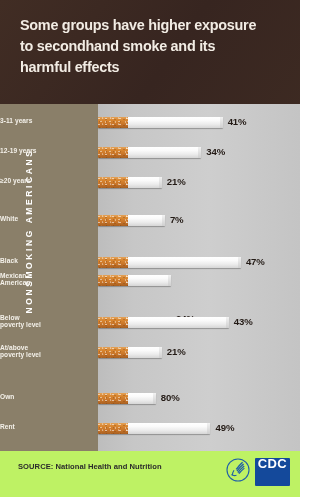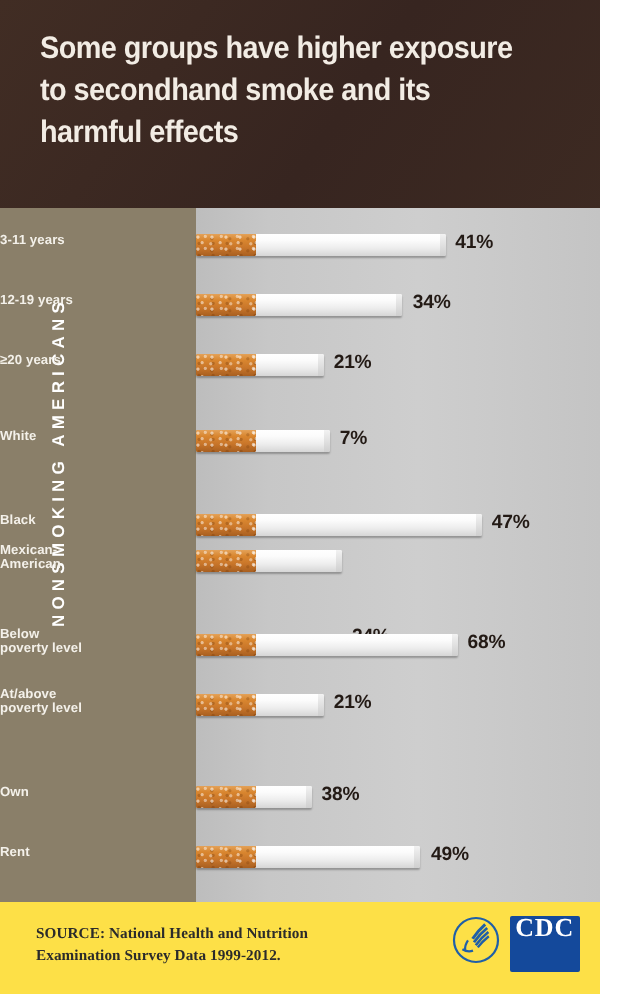--- a/index.html
+++ b/index.html
@@ -100,22 +100,21 @@
     position:absolute;top:-1px;
     color:#231a15;
     font-size:9.6px;font-weight:700;
     letter-spacing:-0.1px;
     white-space:nowrap;
   }
 
   
   .footer{
     position:absolute;left:0;top:451px;width:300px;height:46px;
-    background:#fde047;
-    font-family:Liberation Serif, serif;
+    background:#bef264;
   }
   .source-text{
     position:absolute;left:18px;top:11px;width:200px;
     color:#2b2b2b;
     font-size:7.6px;line-height:10.5px;font-weight:700;
     letter-spacing:0.05px;
   }
   .logos{position:absolute;right:10px;top:9px;height:24px;display:flex;align-items:center;gap:5px;}
   .cdc-box{
     background:#14499b;color:#ffffff;
@@ -207,21 +206,21 @@
         <div class="row" style="top: 213px;">
           <div class="row-label two-line">
             <div>Below</div>
             <div>poverty level</div>
           </div>
           <div class="cig" style="width: 130.72px;">
             <div class="cig-filter"></div>
             <div class="cig-body" style="width: 100.72px;"></div>
             <div class="cig-tip" style="left: 127.72px;"></div>
           </div>
-          <div class="pct" style="left: 233.72px;">68%</div>
+          <div class="pct" style="left: 233.72px;">43%</div>
         </div>
         <div class="row" style="top: 243px;">
           <div class="row-label two-line">
             <div>At/above</div>
             <div>poverty level</div>
           </div>
           <div class="cig" style="width: 63.84px;">
             <div class="cig-filter"></div>
             <div class="cig-body" style="width: 33.84px;"></div>
             <div class="cig-tip" style="left: 60.84px;"></div>
@@ -230,40 +229,39 @@
         </div>
         <div class="row" style="top: 289px;">
           <div class="row-label">
             <div>Own</div>
           </div>
           <div class="cig" style="width: 57.76px;">
             <div class="cig-filter"></div>
             <div class="cig-body" style="width: 27.76px;"></div>
             <div class="cig-tip" style="left: 54.76px;"></div>
           </div>
-          <div class="pct" style="left: 160.76px;">38%</div>
+          <div class="pct" style="left: 160.76px;">80%</div>
         </div>
         <div class="row" style="top: 319px;">
           <div class="row-label">
             <div>Rent</div>
           </div>
           <div class="cig" style="width: 112.48px;">
             <div class="cig-filter"></div>
             <div class="cig-body" style="width: 82.48px;"></div>
             <div class="cig-tip" style="left: 109.48px;"></div>
           </div>
           <div class="pct" style="left: 215.48px;">49%</div>
         </div>
       </div>
   </div>
 
   <div class="footer">
     <div class="source-text">
       <div>SOURCE: National Health and Nutrition</div>
-      <div>Examination Survey Data 1999-2012.</div>
     </div>
     <div class="logos">
       <span>
         <svg width="24" height="24" viewBox="0 0 24 24" aria-hidden="true">
           <circle cx="12" cy="12" r="11" fill="none" stroke="#1f5fa8" stroke-width="1.1"></circle>
           <path d="M5.2 16.6c1.6 1.0 3.6 1.3 5.3 0.7" fill="none" stroke="#1f5fa8" stroke-width="1.1"></path>
           <path d="M16.6 4.2c-2.4 2.1-4.6 4.6-6.3 7.2" fill="none" stroke="#1f5fa8" stroke-width="1.5"></path>
           <path d="M17.6 6.0c-2.5 2.0-4.8 4.5-6.6 7.1" fill="none" stroke="#1f5fa8" stroke-width="1.4"></path>
           <path d="M18.2 8.0c-2.4 1.9-4.6 4.2-6.3 6.6" fill="none" stroke="#1f5fa8" stroke-width="1.3"></path>
           <path d="M18.4 10.1c-2.1 1.7-4.0 3.6-5.5 5.6" fill="none" stroke="#1f5fa8" stroke-width="1.2"></path>

